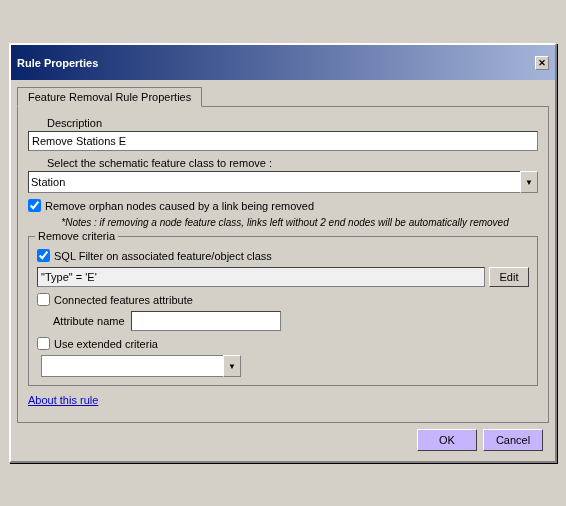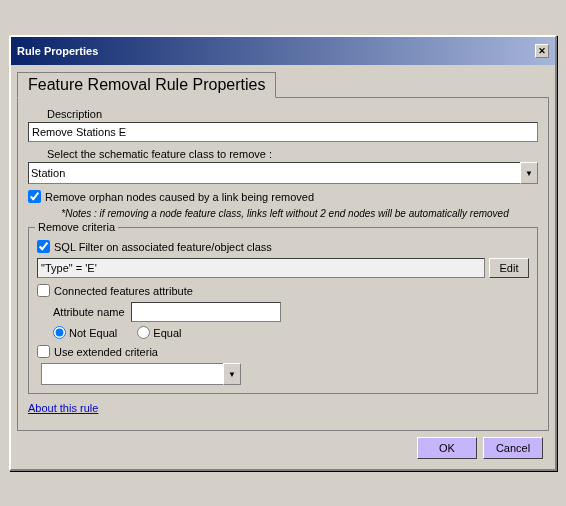--- a/index.html
+++ b/index.html
@@ -23,21 +23,21 @@
     }
     .title-bar {
       background: linear-gradient(to right, #0a246a, #a6b5d9);
       color: white;
       font-size: 11px;
       font-weight: bold;
       padding: 3px 6px;
       display: flex;
       justify-content: space-between;
       align-items: center;
-      height: 28px;
+      height: 35px;
     }
     .title-bar-buttons {
       display: flex;
       gap: 2px;
     }
     .title-btn {
       width: 14px;
       height: 14px;
       background: #d4d0c8;
       border: 1px solid #ffffff;
@@ -55,21 +55,21 @@
     }
     .tab-bar {
       display: flex;
       margin-bottom: 0;
     }
     .tab {
       background: #d4d0c8;
       border: 1px solid #808080;
       border-bottom: none;
       padding: 3px 10px;
-      font-size: 16px;
+      font-size: 11px;
       cursor: pointer;
       position: relative;
       top: 1px;
       z-index: 1;
     }
     .tab.active {
       background: #d4d0c8;
       border-bottom: 1px solid #d4d0c8;
       font-weight: normal;
     }
@@ -324,30 +324,20 @@
           </div>
 
           <div class="checkbox-row">
             <input type="checkbox" style="">
             <span>Connected features attribute</span>
           </div>
           <div class="attribute-row">
             <span>Attribute name</span>
             <input type="text" class="attr-input" style="">
           </div>
-          <div class="radio-row">
-            <div class="radio-item">
-              <input type="radio" name="equality" checked="" style="">
-              <span>Not Equal</span>
-            </div>
-            <div class="radio-item">
-              <input type="radio" name="equality" style="">
-              <span>Equal</span>
-            </div>
-          </div>
 
           <div class="use-ext-row checkbox-row">
             <input type="checkbox" style="">
             <span>Use extended criteria</span>
           </div>
           <div class="ext-dropdown-row">
             <div class="small-select-container">
               <select class="small-select">
                 <option value=""></option>
               </select>

